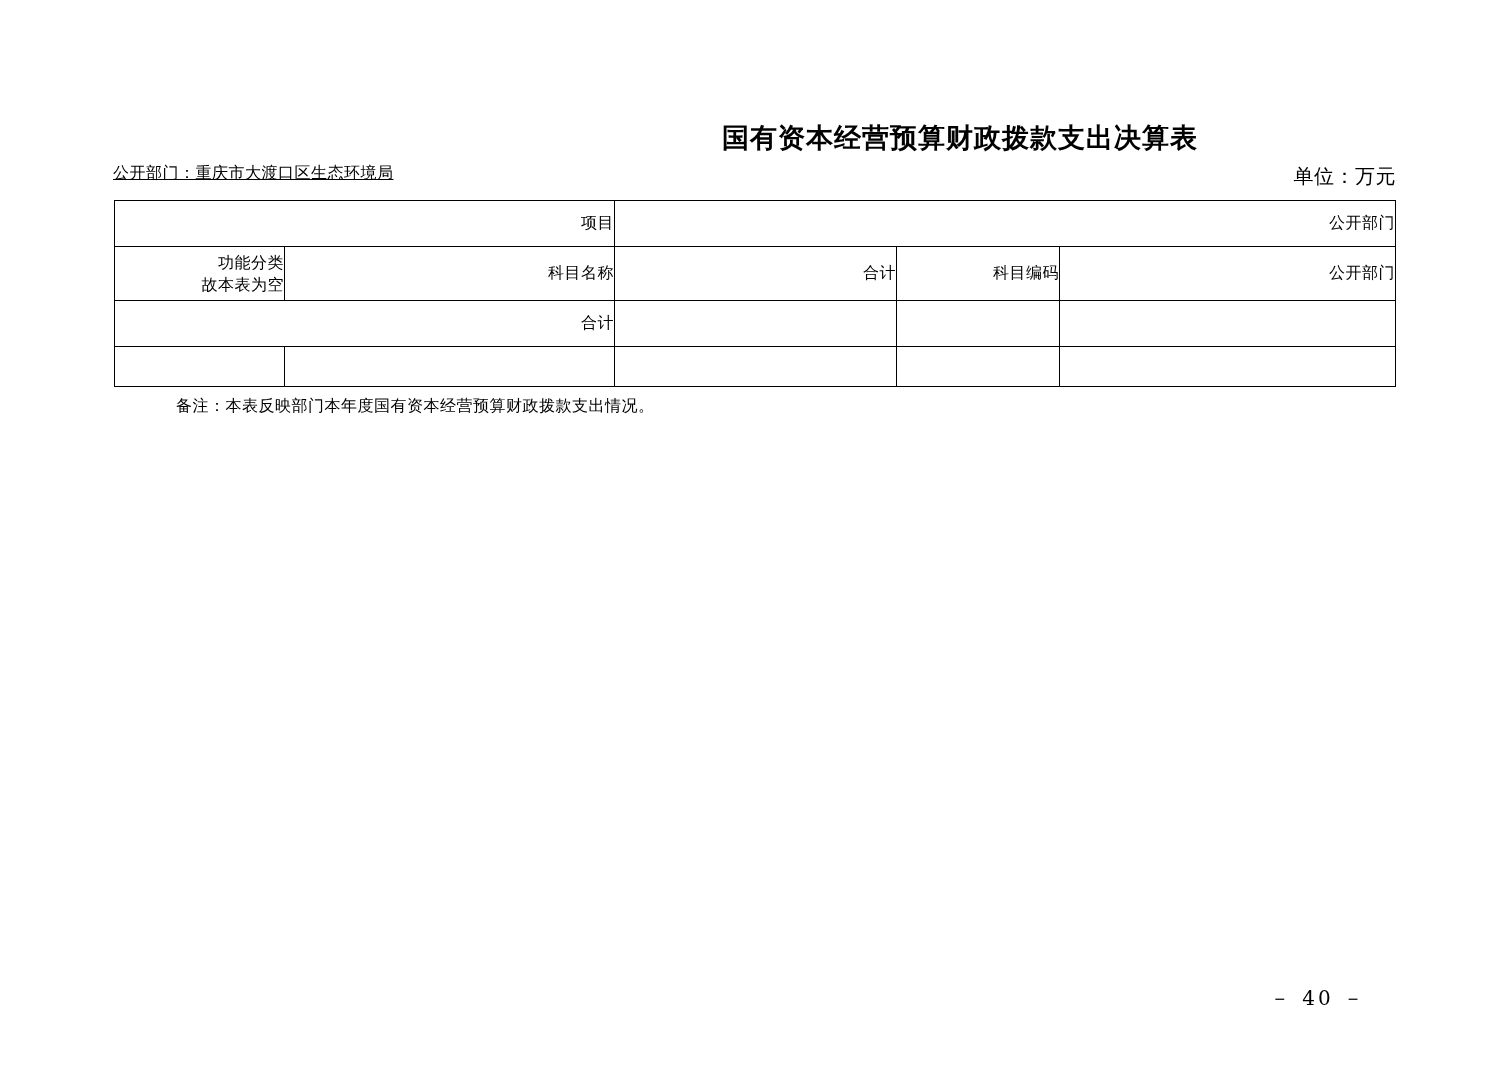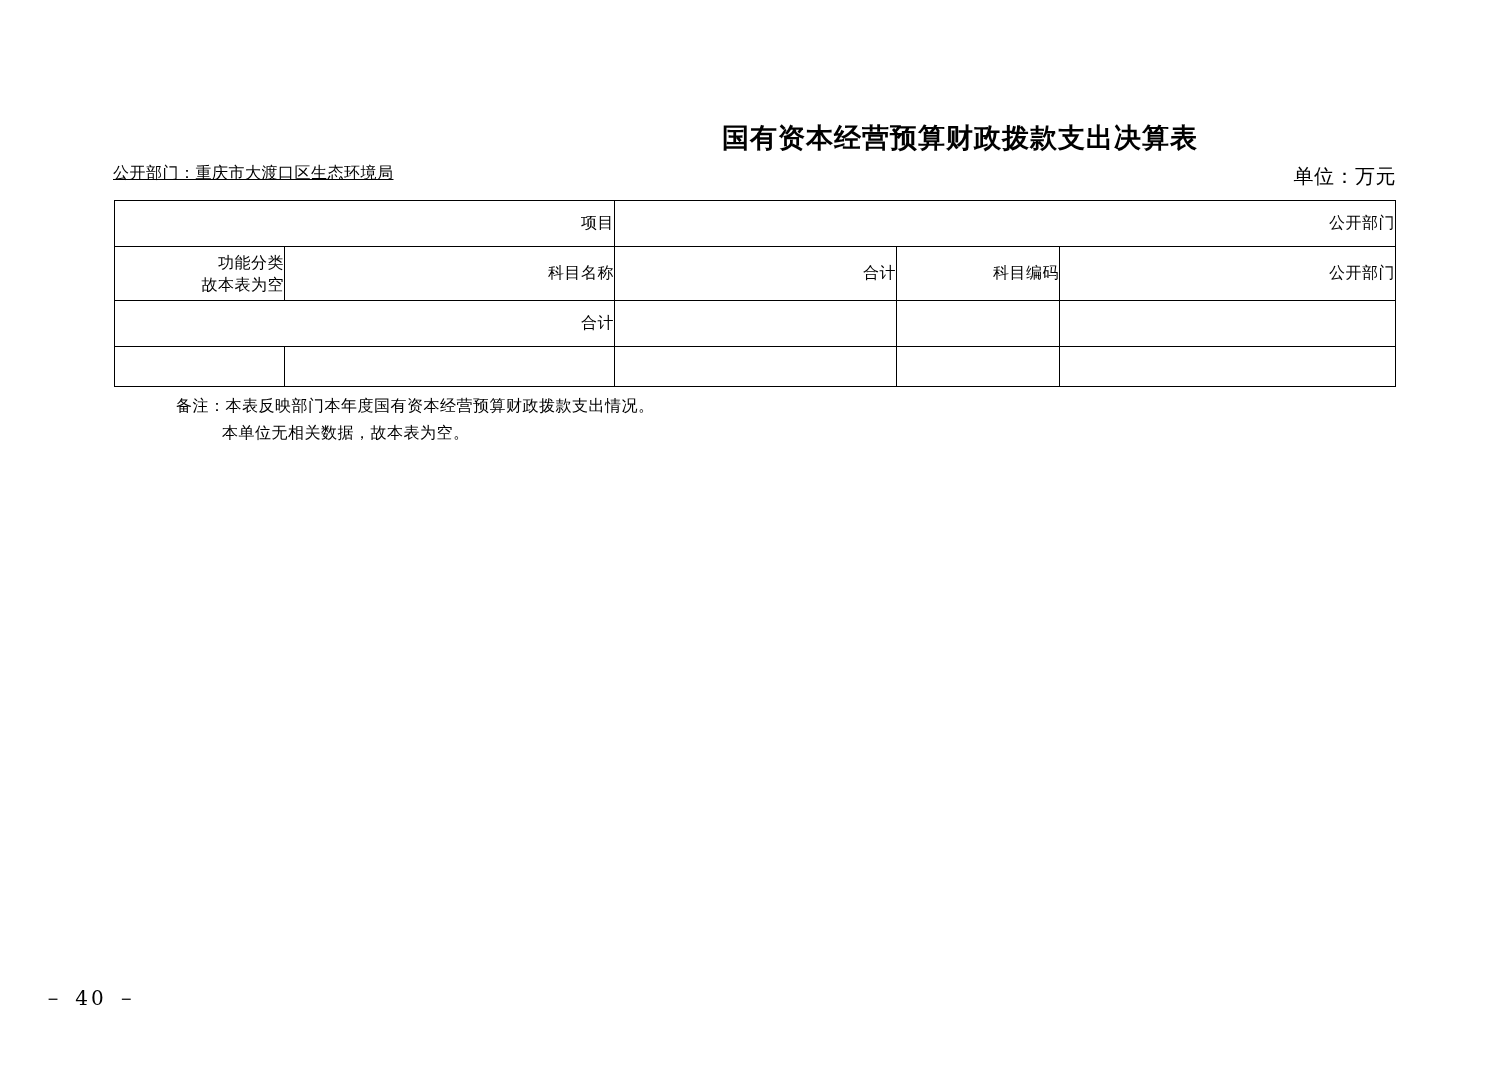--- a/index.html
+++ b/index.html
@@ -82,24 +82,23 @@
   }
   .notes .note-indent {
     display: block;
     padding-left: 46px;
   }
   .page-number {
     position: absolute;
     left: 0;
     top: 985px;
     width: 1366px;
-    text-align: left;
+    text-align: right;
     font-size: 20px;
     letter-spacing: 3px;
-    margin-left: 43px;
   }
 </style>
 </head>
 <body>
 
 <div class="page">
 
   <div class="doc-title">国有资本经营预算财政拨款支出决算表</div>
 
   <div class="dept-line">公开部门：重庆市大渡口区生态环境局</div>
@@ -140,18 +139,17 @@
         <td></td>
         <td></td>
         <td></td>
         <td></td>
       </tr>
     </tbody>
   </table>
 
   <div class="notes">
     <div>备注：本表反映部门本年度国有资本经营预算财政拨款支出情况。</div>
-    <div class="note-indent">本单位无相关数据，故本表为空。</div>
   </div>
 
   <div class="page-number">－ 40 －</div>
 
 </div>
 
 </body></html>

